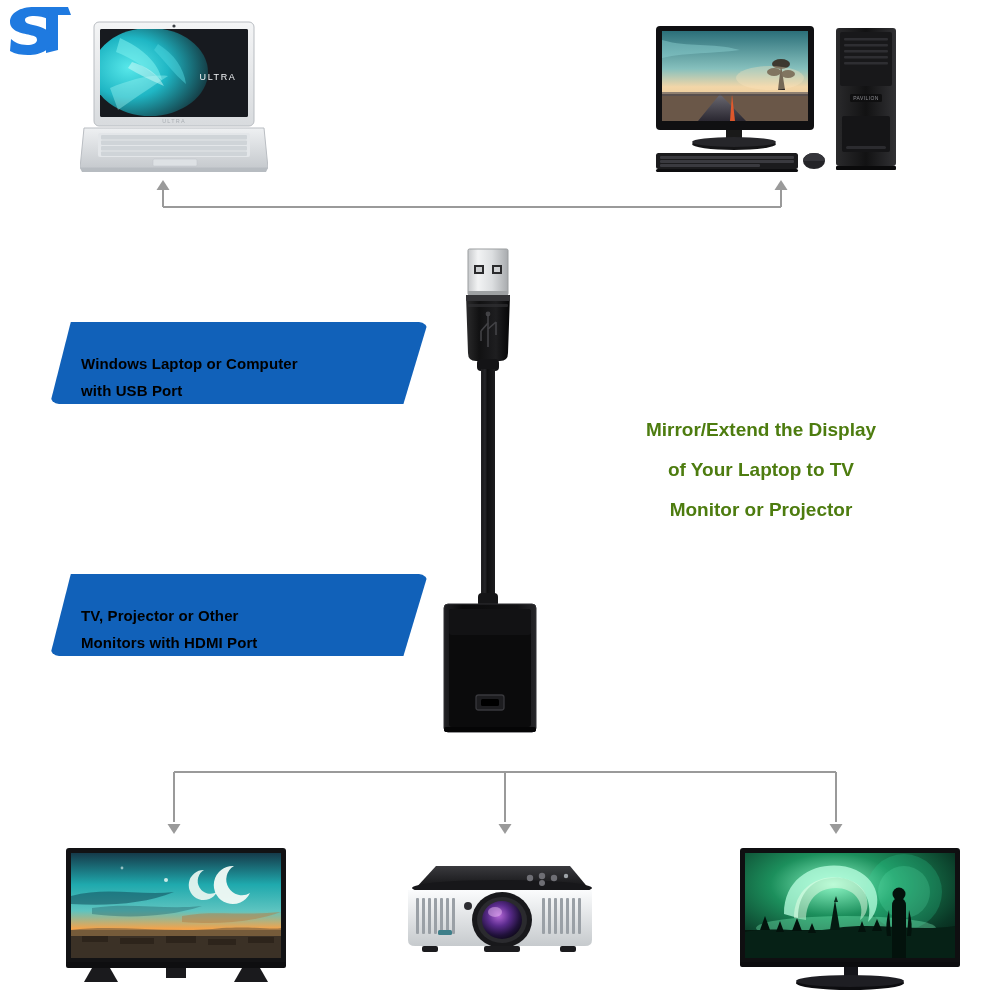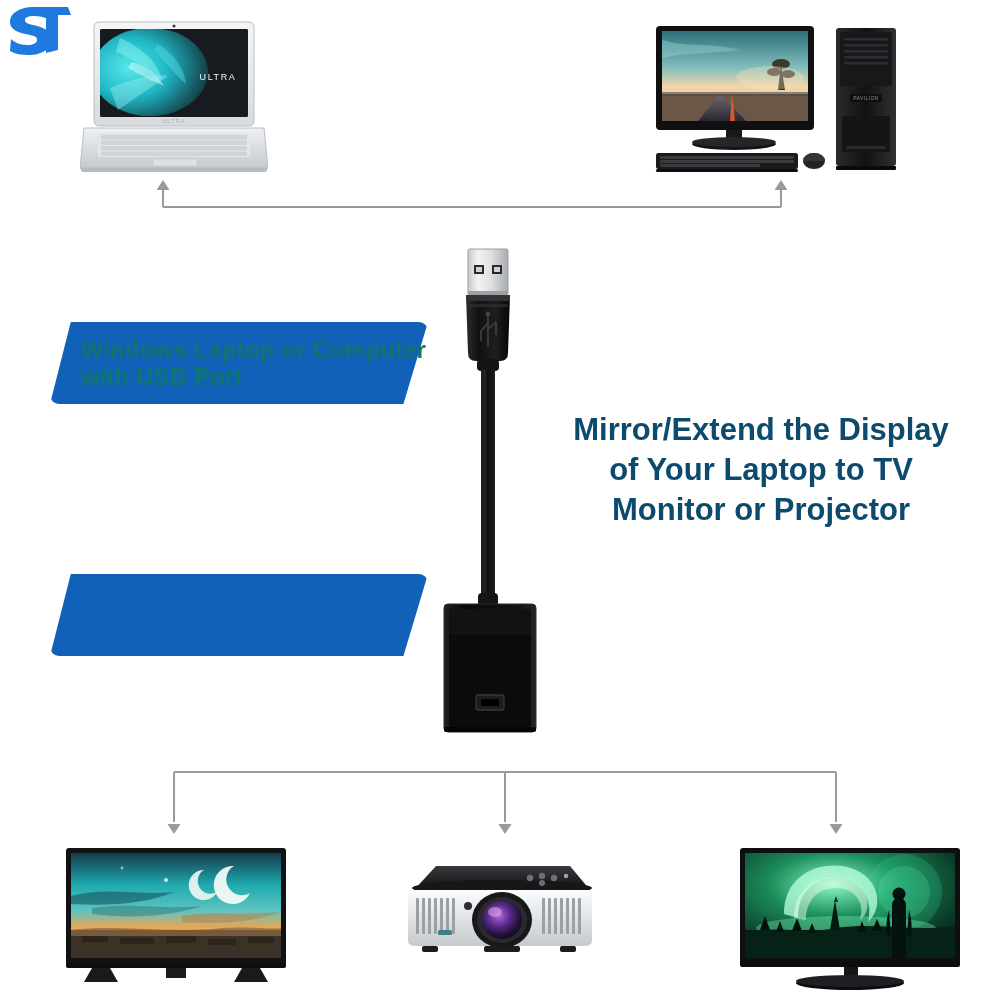--- a/index.html
+++ b/index.html
@@ -13,50 +13,50 @@
   }
   .stage{position:absolute;inset:0;width:1000px;height:836px;}
   .abs{position:absolute;}
 
   
   #logo{left:8px;top:4px;width:64px;height:52px;}
 
   
   .banner{
     position:absolute;
-    color:#0f766e;
+    color:#000000;
     font-weight:700;
-    font-size:24px;
+    font-size:15px;
     line-height:27px;
     letter-spacing:.1px;
     display:flex;
-    align-items:center;
+    align-items:flex-end;
     box-sizing:border-box;
   }
   .banner .shape{
     position:absolute;inset:0;
     background:#1161B9;
     border-radius:9px;
   }
   .banner .txt{position:relative;z-index:2;white-space:pre-line;}
 
   #banner-usb{left:50px;top:322px;width:378px;height:82px;}
   #banner-usb .shape{clip-path:polygon(5.5% 0%,100% 0%,93.5% 100%,0% 100%);}
   #banner-usb .txt{padding-left:31px;}
 
   #banner-hdmi{left:50px;top:574px;width:378px;height:82px;}
   #banner-hdmi .shape{clip-path:polygon(5.5% 0%,100% 0%,93.5% 100%,0% 100%);}
   #banner-hdmi .txt{padding-left:31px;}
 
   
   #headline{
     left:540px;top:410px;width:442px;
-    color:#0c4a6e;
+    color:#4d7c0f;
     font-weight:700;
-    font-size:31px;
+    font-size:19px;
     line-height:40px;
     text-align:center;
     white-space:pre-line;
   }
 
   
   #lines-top,#lines-bottom{pointer-events:none;}
   #lines-top{left:0;top:0;width:1000px;height:260px;}
   #lines-bottom{left:0;top:740px;width:1000px;height:120px;}
 
@@ -211,20 +211,22 @@
   </svg>
 
   <div class="banner" id="banner-usb">
     <div class="shape"></div>
     <div class="txt">Windows Laptop or Computer
 with USB Port</div>
   </div>
 
   <div class="banner" id="banner-hdmi">
     <div class="shape"></div>
+    <div class="txt">TV, Projector or Other
+Monitors with HDMI Port</div>
   </div>
 
   <div class="abs" id="headline">Mirror/Extend the Display
 of Your Laptop to TV
 Monitor or Projector</div>
 
   <div class="abs" id="adapter">
     <svg viewBox="0 0 130 500" width="130" height="500" aria-hidden="true">
       <defs>
         <linearGradient id="metal" x1="0" y1="0" x2="1" y2="0">

